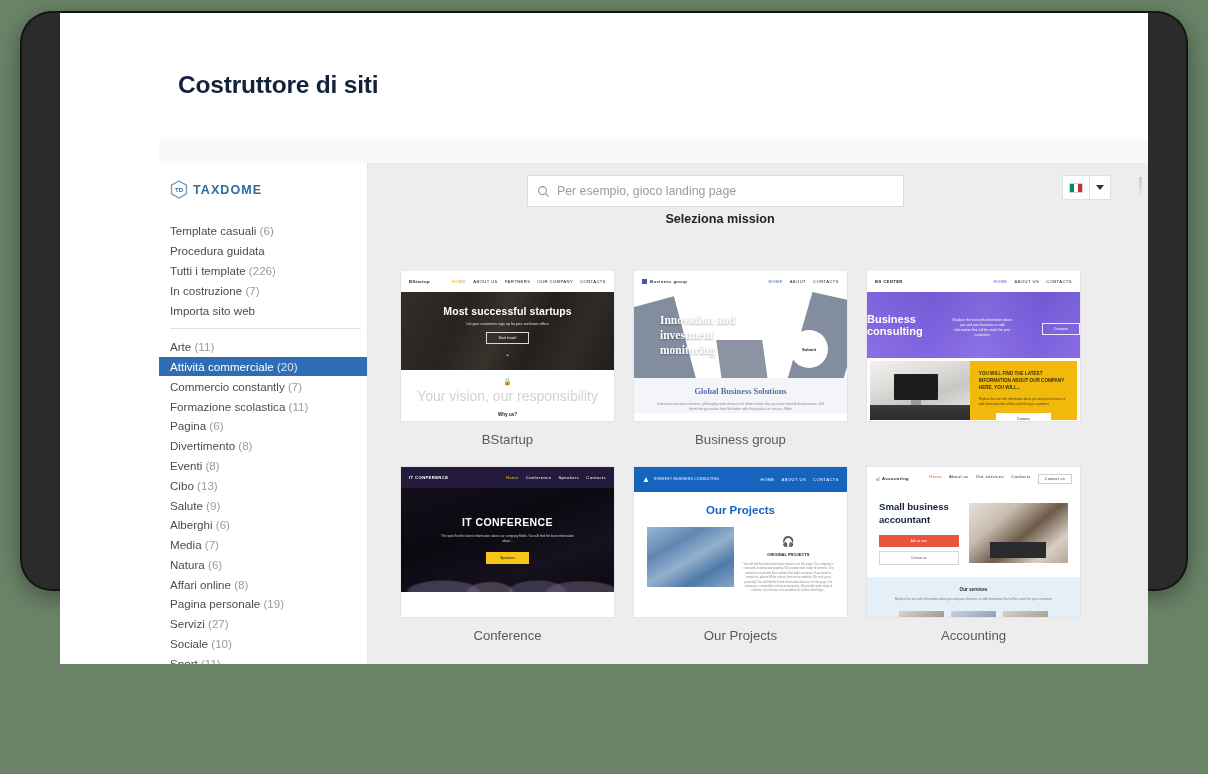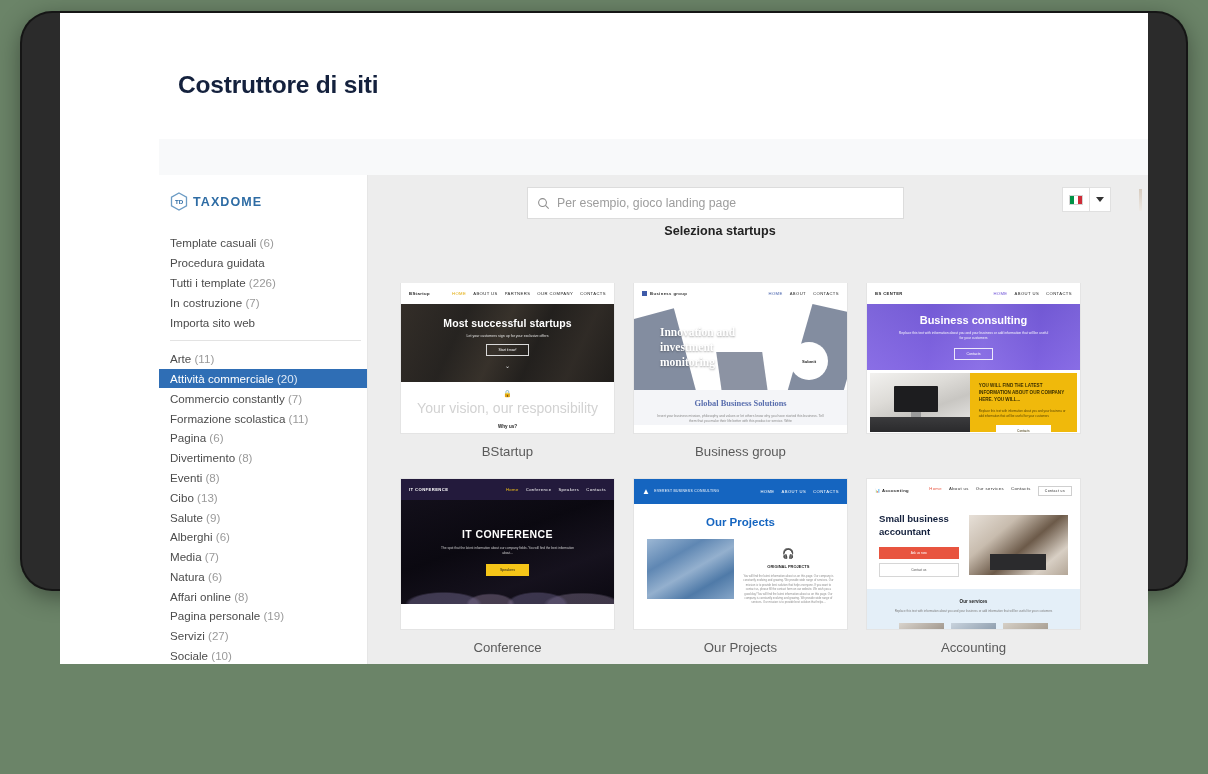--- a/index.html
+++ b/index.html
@@ -44,21 +44,21 @@
   .builder-shell {
     position: absolute;
     left: 99px;
     top: 126px;
     width: 989px;
     height: 525px;
     background: #f8f9fa;
   }
   .builder-body {
     position: absolute;
-    left: 0; top: 36px;
+    left: 0; top: 24px;
     width: 989px; height: 505px;
     display: flex;
   }
 
   
   .sidebar {
     width: 209px;
     background: #ffffff;
     flex: none;
     border-right: 1px solid #e6e6e6;
@@ -321,21 +321,21 @@
   .t2-lower p { font-size: 3.4px; line-height: 5.4px; color: #8a8a8a; margin-top: 6px; }
 
   
   .t3-nav { background: #fff; color: #1f1f1f; }
   .t3-nav .mini-links span:first-child { color: #6b4fd6; }
   .t3-hero {
     height: 66px;
     background:
       linear-gradient(rgba(107,79,214,.82), rgba(124,92,230,.82)),
       linear-gradient(95deg,#cfc8e8 0%,#9b8fd0 30%,#d8d3ec 55%,#8e82c6 80%,#c3bbe4 100%);
-    display:flex; flex-direction:column; align-items:center; justify-content:center;
+    display:flex; flex-direction:row; align-items:center; justify-content:center;
     color:#fff; position: relative;
   }
   .t3-hero h3 { font-size: 11px; font-weight: bold; }
   .t3-hero p { font-size: 3.4px; margin-top: 5px; opacity: .92; text-align:center; padding: 0 30px; line-height: 5px;}
   .t3-btn { margin-top: 7px; border:1px solid rgba(255,255,255,.85); font-size:3.6px; padding: 3px 11px; }
   .t3-split { display: flex; height: 62px; background: #fff; padding: 3px 3px 0 3px; }
   .t3-img {
     flex: 1.12;
     background: linear-gradient(160deg,#f2f1ef 0%,#dedcd8 35%,#c8c6c2 60%,#efeeec 100%);
     position: relative;
@@ -564,21 +564,21 @@
                     <i style="background:#ce2b37"></i>
                 </span>
               </span>
               <span class="lang-caret-cell">
                 <span class="caret-down"></span>
               </span>
             </div>
             <div class="edge-ghost"></div>
           </div>
 
-          <div class="section-title">Seleziona startups</div>
+          <div class="section-title">Seleziona mission</div>
 
           <div class="grid-scroll">
             <div class="tpl-grid">
 
               <div class="tpl-cell">
                 <div class="tpl-thumb">
                   <div class="mini-nav t1-nav">
                     <span class="brand">BStartup</span>
                     <span class="mini-links">
                       <span>HOME</span>

